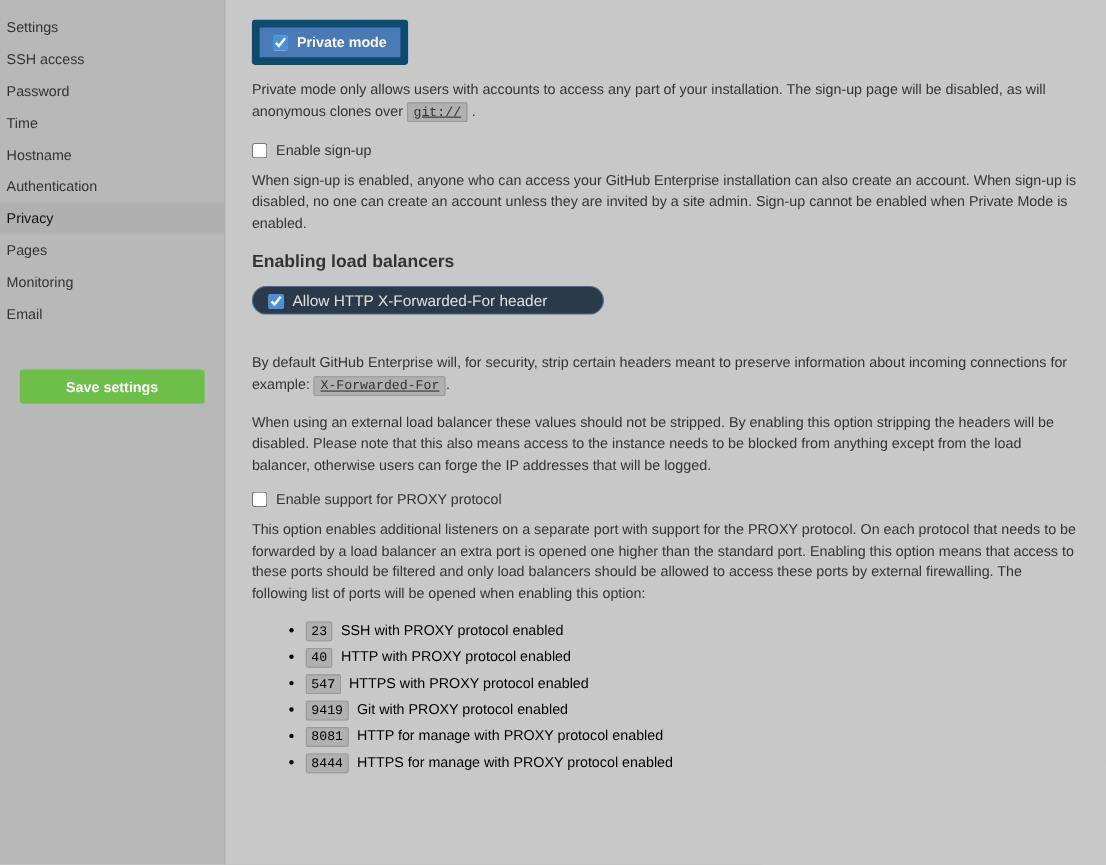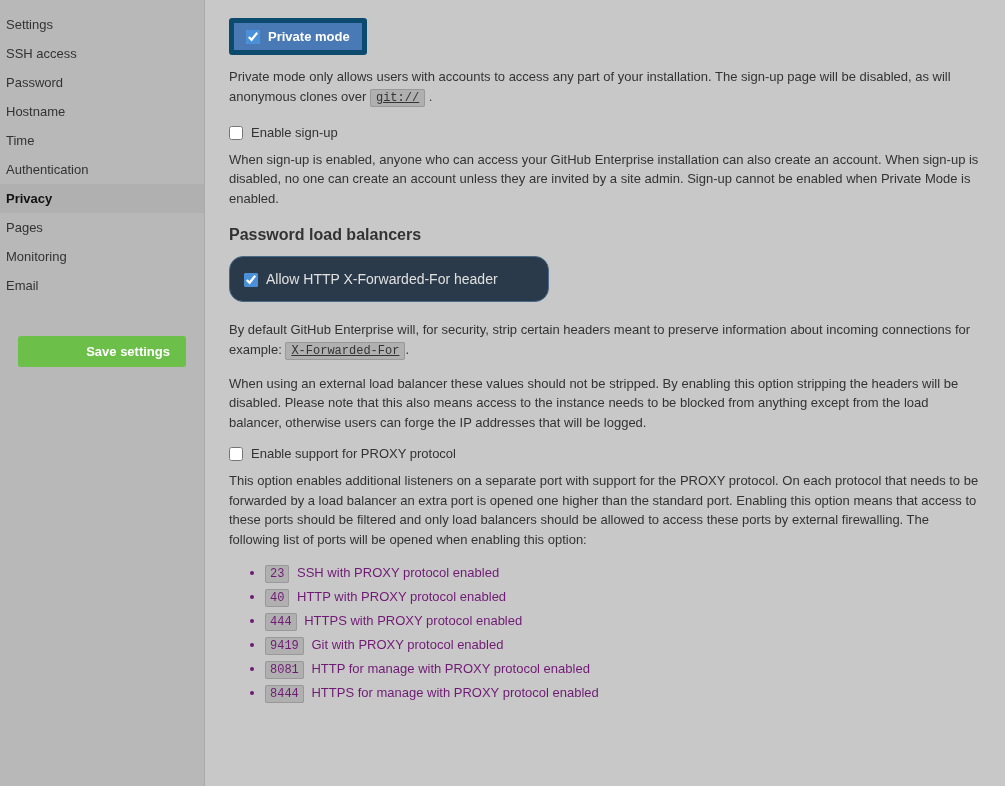--- a/index.html
+++ b/index.html
@@ -22,57 +22,56 @@
     }
     .sidebar-item {
       display: block;
       padding: 7px 6px;
       color: #333;
       text-decoration: none;
       cursor: pointer;
       font-size: 13px;
     }
     .sidebar-item.active {
-      font-weight: bold;
+      font-weight: normal;
       color: #111;
       background: #b0b0b0;
     }
     .sidebar-save-btn {
       margin: 16px 18px;
       background: #6cc04a;
       color: #fff;
       border: none;
       padding: 8px 16px;
       font-size: 13px;
       border-radius: 3px;
       cursor: pointer;
       font-weight: bold;
       width: calc(100% - 36px);
-      text-align: right;
     }
     .main-content {
       flex: 1;
       background: #c8c8c8;
       padding: 18px 24px;
       overflow-y: auto;
     }
     .section {
       margin-bottom: 18px;
     }
     .checkbox-row {
       display: flex;
       align-items: flex-end;
       gap: 8px;
       margin-bottom: 10px;
     }
     .checkbox-row.highlight-box {
       background: #2a3a4a;
       border: 1px solid #4a6a8a;
       border-radius: 14px;
-      padding: 14px 14px;
+      padding: 4px 14px;
       display: inline-flex;
       min-width: 320px;
     }
     .checkbox-row.highlight-box label {
       color: #e0e0e0;
       font-size: 14px;
     }
     .checkbox-row label {
       font-size: 13px;
       color: #333;
@@ -81,21 +80,21 @@
       width: 14px;
       height: 14px;
       accent-color: #4a90d9;
       cursor: pointer;
     }
     .private-mode-box {
       display: inline-flex;
       align-items: center;
       gap: 8px;
       background: #4a7ab5;
-      border: 5px solid #0c4a6e;
+      border: 7px solid #0c4a6e;
       border-radius: 3px;
       padding: 6px 12px;
       margin-bottom: 12px;
     }
     .private-mode-box label {
       color: #fff;
       font-size: 13px;
       font-weight: bold;
     }
     .description-text {
@@ -122,42 +121,43 @@
       margin-top: 8px;
     }
     .bullet-list {
       list-style: disc;
       padding-left: 36px;
       margin-top: 8px;
     }
     .bullet-list li {
       margin-bottom: 4px;
       font-size: 13px;
-      color: #701a75;
+      color: #000000;
       line-height: 1.5;
+      margin-left: 13px;
     }
     .bullet-list li .port-num {
       font-family: "Courier New", Courier, monospace;
       font-size: 12px;
       background: #b0b0b0;
       border: 1px solid #999;
       border-radius: 2px;
       padding: 1px 4px;
       margin-right: 4px;
     }
   </style>
 </head>
 <body>
 
 <nav class="sidebar">
   <a class="sidebar-item">Settings</a>
   <a class="sidebar-item">SSH access</a>
   <a class="sidebar-item">Password</a>
+  <a class="sidebar-item">Time</a>
   <a class="sidebar-item">Hostname</a>
-  <a class="sidebar-item">Time</a>
   <a class="sidebar-item">Authentication</a>
   <a class="sidebar-item active">Privacy</a>
   <a class="sidebar-item">Pages</a>
   <a class="sidebar-item">Monitoring</a>
   <a class="sidebar-item">Email</a>
 
   <div style="margin-top: 20px;">
     <button class="sidebar-save-btn">Save settings</button>
   </div>
 </nav>
@@ -178,28 +178,28 @@
 
   <div class="section">
     <div class="checkbox-row">
       <input type="checkbox" id="enable-signup" style="">
       <label for="enable-signup">Enable sign-up</label>
     </div>
     <p class="description-text">When sign-up is enabled, anyone who can access your GitHub Enterprise installation can also create an account. When sign-up is disabled, no one can create an account unless they are invited by a site admin. Sign-up cannot be enabled when Private Mode is enabled.</p>
   </div>
 
   <div class="section">
-    <div class="section-title">Password load balancers</div>
+    <div class="section-title">Enabling load balancers</div>
 
     <div class="checkbox-row highlight-box">
       <input type="checkbox" id="allow-http" checked="" style="">
       <label for="allow-http">Allow HTTP X-Forwarded-For header</label>
     </div>
 
-    <p class="description-text" style="margin-top: 8px;">
+    <p class="description-text" style="margin-top: 24px;">
       <span>By default GitHub Enterprise will, for security, strip certain headers meant to preserve information about incoming connections for example:</span>
       <code>X-Forwarded-For</code>.
     </p>
     <p class="description-text">When using an external load balancer these values should not be stripped. By enabling this option stripping the headers will be disabled. Please note that this also means access to the instance needs to be blocked from anything except from the load balancer, otherwise users can forge the IP addresses that will be logged.</p>
 
     <div class="checkbox-row" style="margin-top: 14px;">
       <input type="checkbox" id="enable-proxy" style="">
       <label for="enable-proxy">Enable support for PROXY protocol</label>
     </div>
 
@@ -208,21 +208,21 @@
     <ul class="bullet-list">
       <li>
         <span class="port-num">23</span>
         <span>SSH with PROXY protocol enabled</span>
       </li>
       <li>
         <span class="port-num">40</span>
         <span>HTTP with PROXY protocol enabled</span>
       </li>
       <li>
-        <span class="port-num">444</span>
+        <span class="port-num">547</span>
         <span>HTTPS with PROXY protocol enabled</span>
       </li>
       <li>
         <span class="port-num">9419</span>
         <span>Git with PROXY protocol enabled</span>
       </li>
       <li>
         <span class="port-num">8081</span>
         <span>HTTP for manage with PROXY protocol enabled</span>
       </li>

